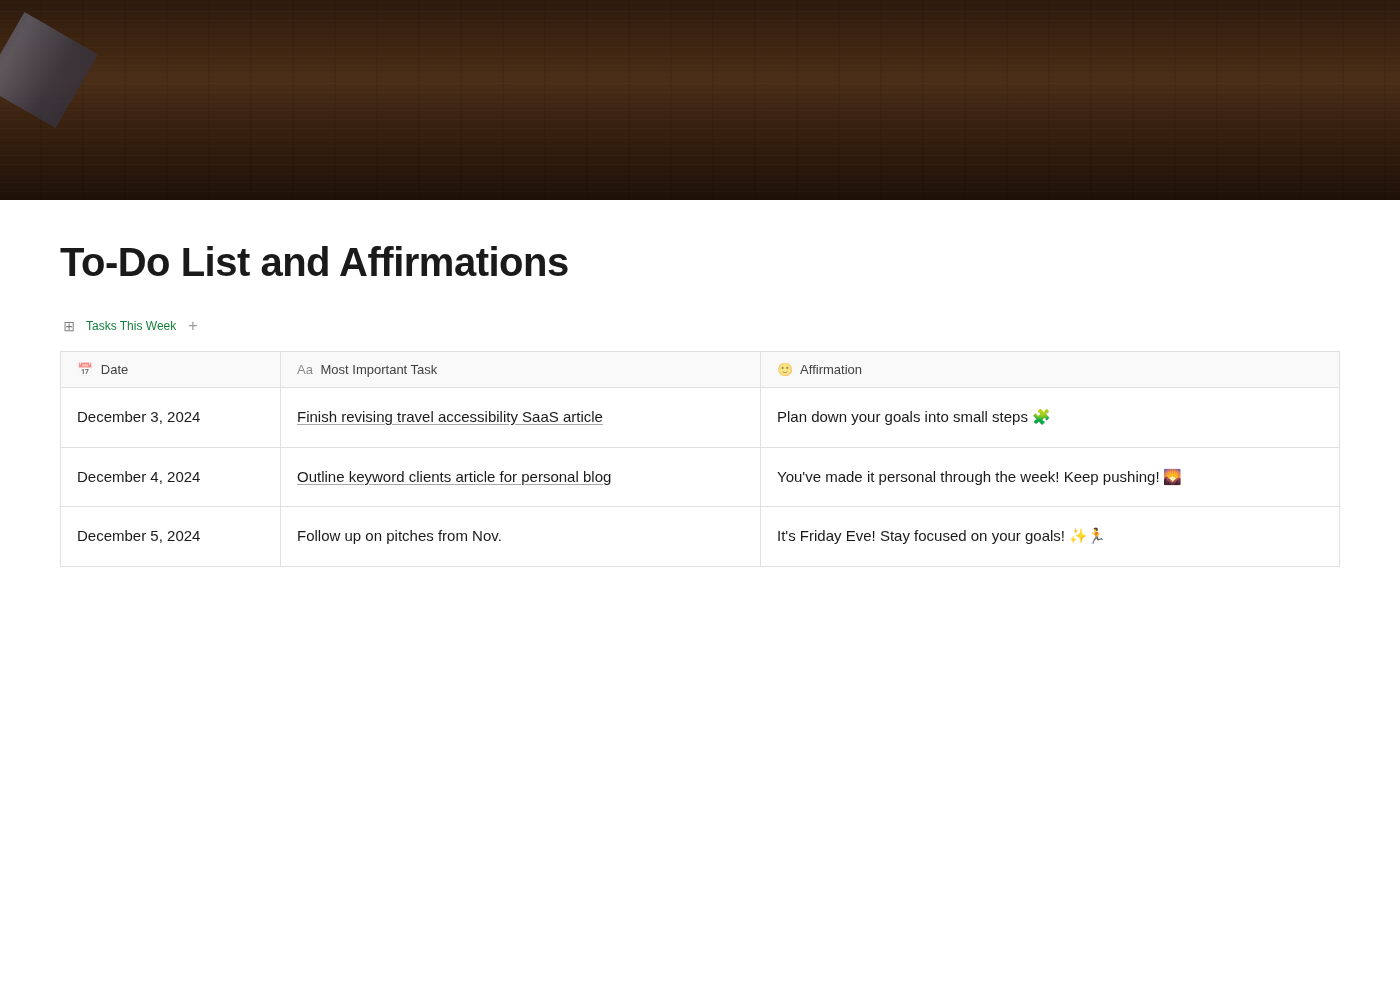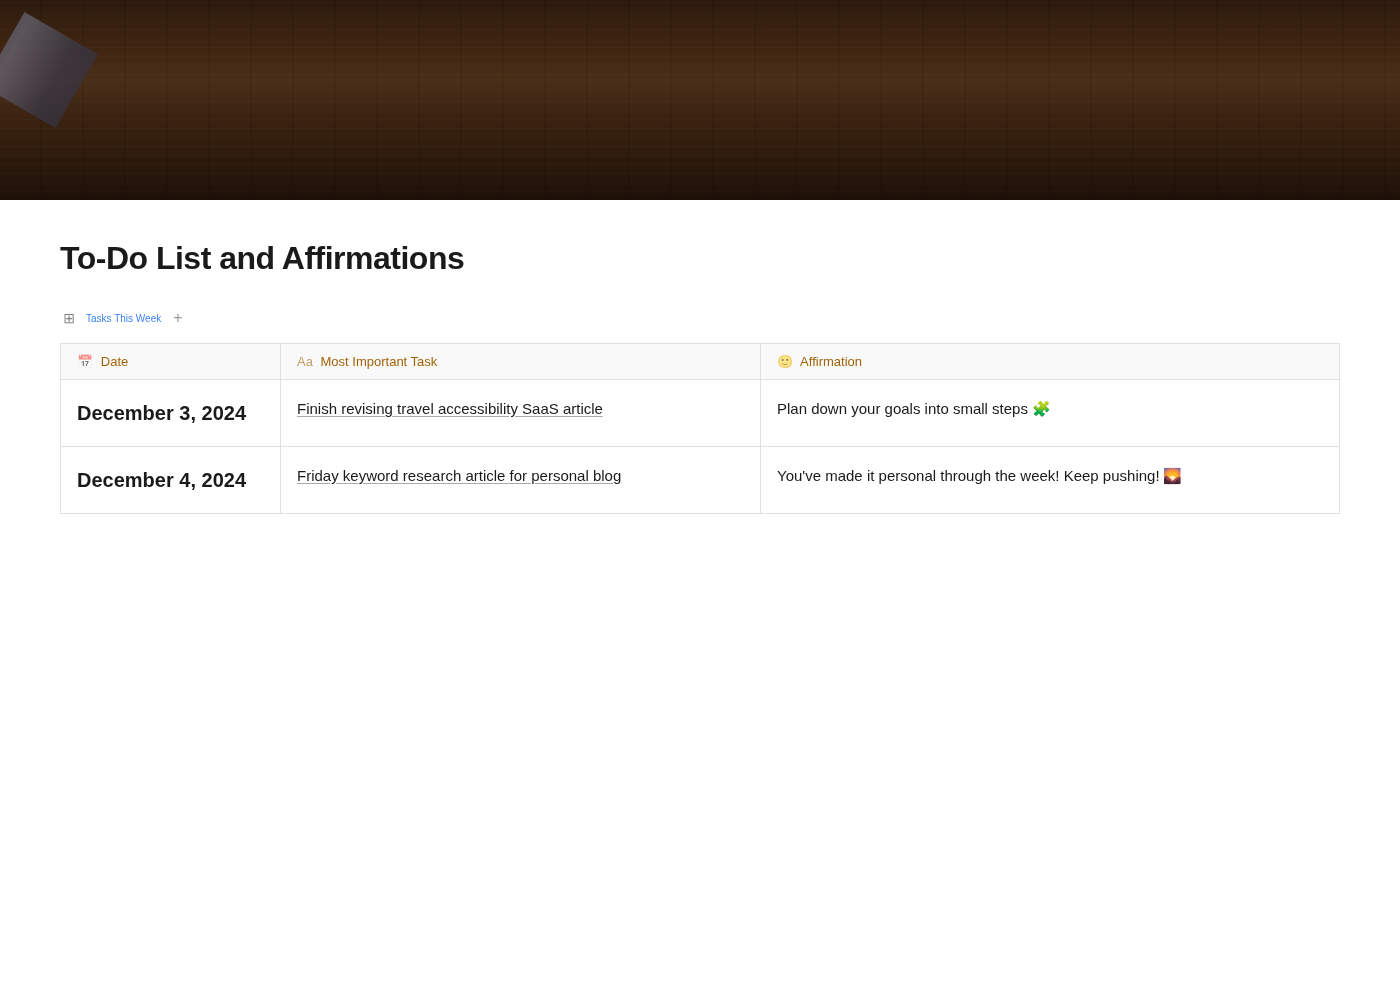--- a/index.html
+++ b/index.html
@@ -53,21 +53,21 @@
       opacity: 0.7;
       transform: rotate(-15deg);
     }
 
     .content {
       padding: 40px 60px 60px 60px;
       background: #ffffff;
     }
 
     .page-title {
-      font-size: 32px;
+      font-size: 40px;
       font-weight: 700;
       color: #1a1a1a;
       margin-bottom: 32px;
       letter-spacing: -0.5px;
     }
 
     .section-header {
       display: flex;
       align-items: center;
       gap: 8px;
@@ -78,23 +78,23 @@
       width: 18px;
       height: 18px;
       opacity: 0.5;
       display: inline-flex;
       align-items: center;
       justify-content: center;
       font-size: 14px;
     }
 
     .section-title {
-      font-size: 10px;
+      font-size: 12px;
       font-weight: 500;
-      color: #3b82f6;
+      color: #15803d;
     }
 
     .add-btn {
       background: none;
       border: none;
       cursor: pointer;
       color: #999;
       font-size: 16px;
       padding: 0 4px;
     }
@@ -105,41 +105,40 @@
       border: 1px solid #e0e0e0;
       font-size: 15px;
     }
 
     .table-container th {
       background: #f9f9f9;
       border: 1px solid #e0e0e0;
       padding: 10px 16px;
       text-align: left;
       font-weight: 400;
-      color: #a16207;
+      color: #404040;
       font-size: 13px;
     }
 
     .col-date { width: 220px; }
     .col-task { width: 480px; }
     .col-affirmation { width: auto; }
 
     .table-container td {
       border: 1px solid #e0e0e0;
       padding: 18px 16px;
       vertical-align: top;
       color: #1a1a1a;
       line-height: 1.5;
     }
 
     .date-cell {
       color: #444;
-      font-size: 20px;
+      font-size: 15px;
       white-space: nowrap;
-      font-weight: bold;
     }
 
     .task-cell {
       font-weight: 500;
       color: #1a1a1a;
     }
 
     .task-underline {
       text-decoration: underline;
       text-decoration-color: #aaa;
@@ -190,18 +189,23 @@
       </tr>
     </thead>
     <tbody id="table-body">
     <tr>
           <td class="date-cell">December 3, 2024</td>
           <td class="task-cell"><span class="task-underline">Finish revising travel accessibility SaaS article</span></td>
           <td class="affirmation-cell">Plan down your goals into small steps 🧩</td>
         </tr>
         <tr>
           <td class="date-cell">December 4, 2024</td>
-          <td class="task-cell"><span class="task-underline">Friday keyword research article for personal blog</span></td>
+          <td class="task-cell"><span class="task-underline">Outline keyword clients article for personal blog</span></td>
           <td class="affirmation-cell">You've made it personal through the week! Keep pushing! 🌄</td>
+        </tr>
+        <tr>
+          <td class="date-cell">December 5, 2024</td>
+          <td class="task-cell">Follow up on pitches from Nov.</td>
+          <td class="affirmation-cell">It's Friday Eve! Stay focused on your goals! ✨🏃</td>
         </tr>
       </tbody>
   </table>
 </div>
 
 </body></html>

